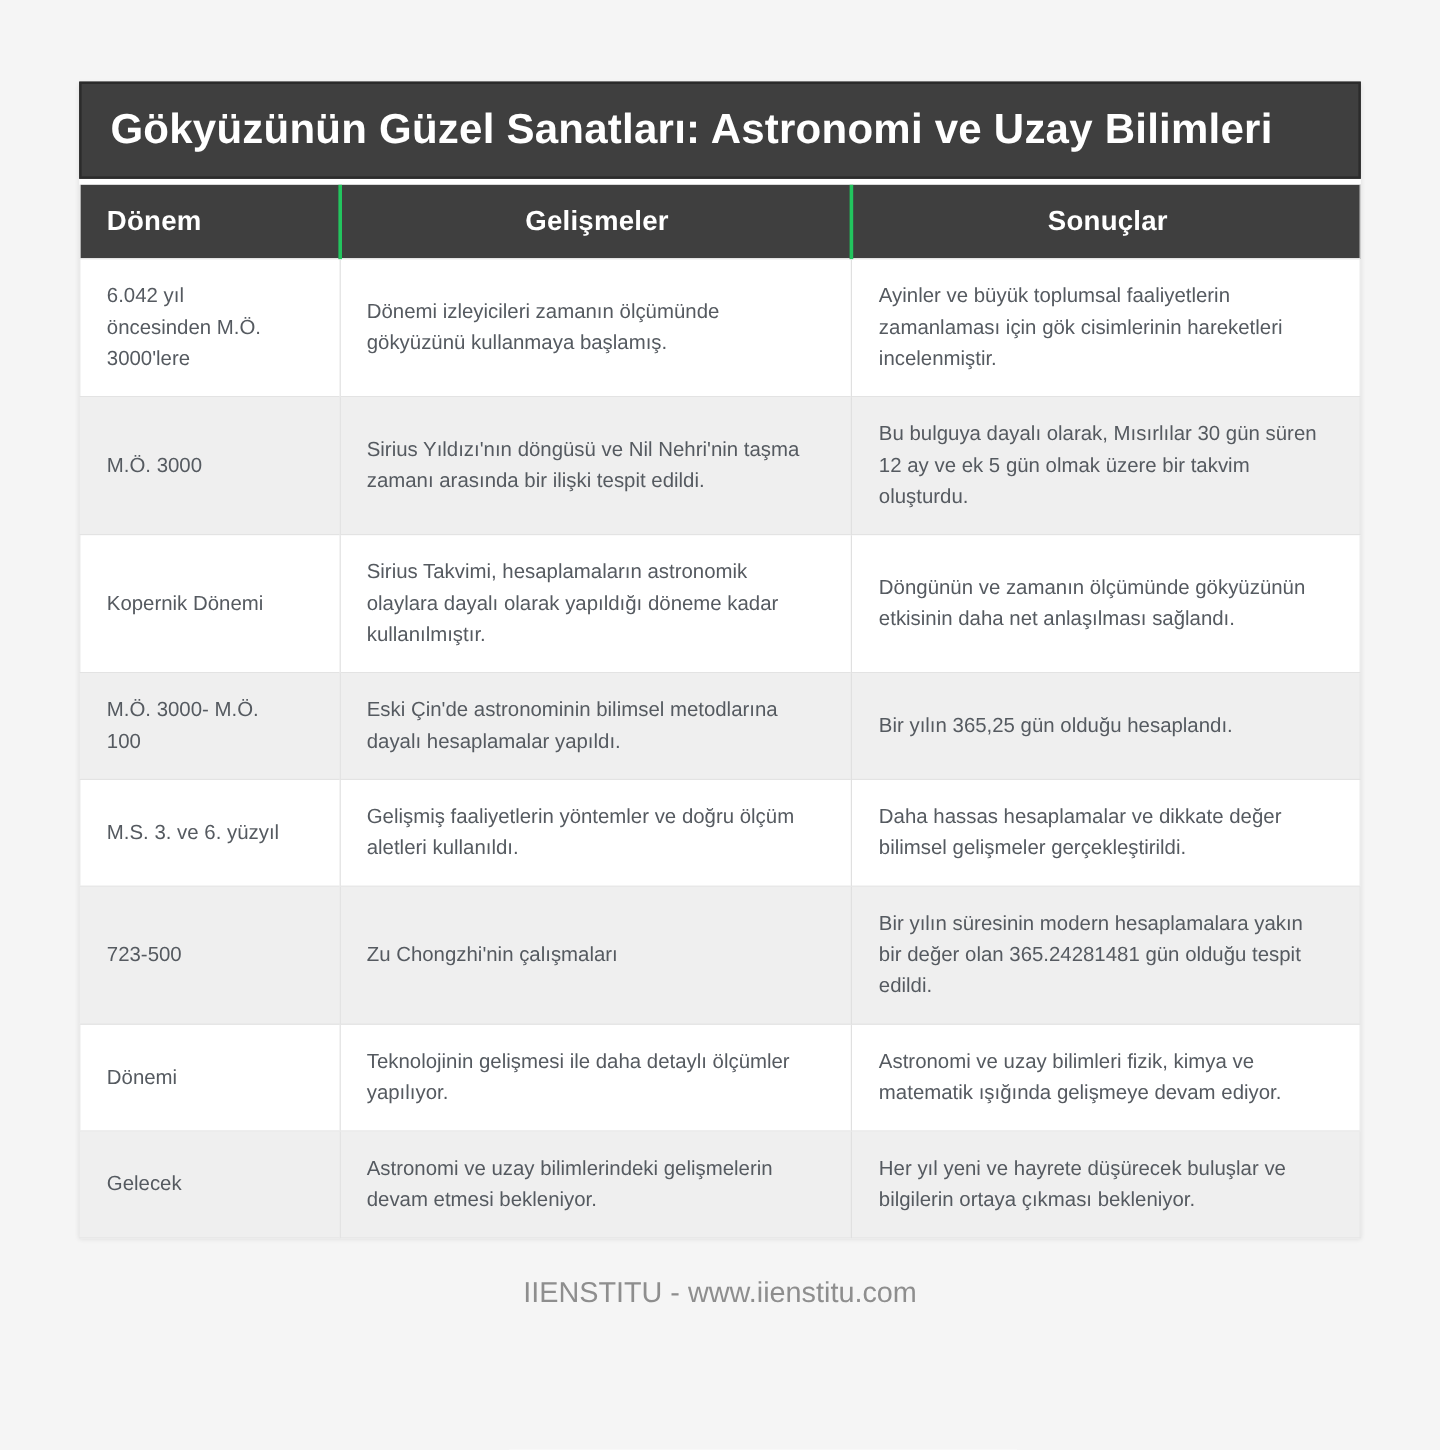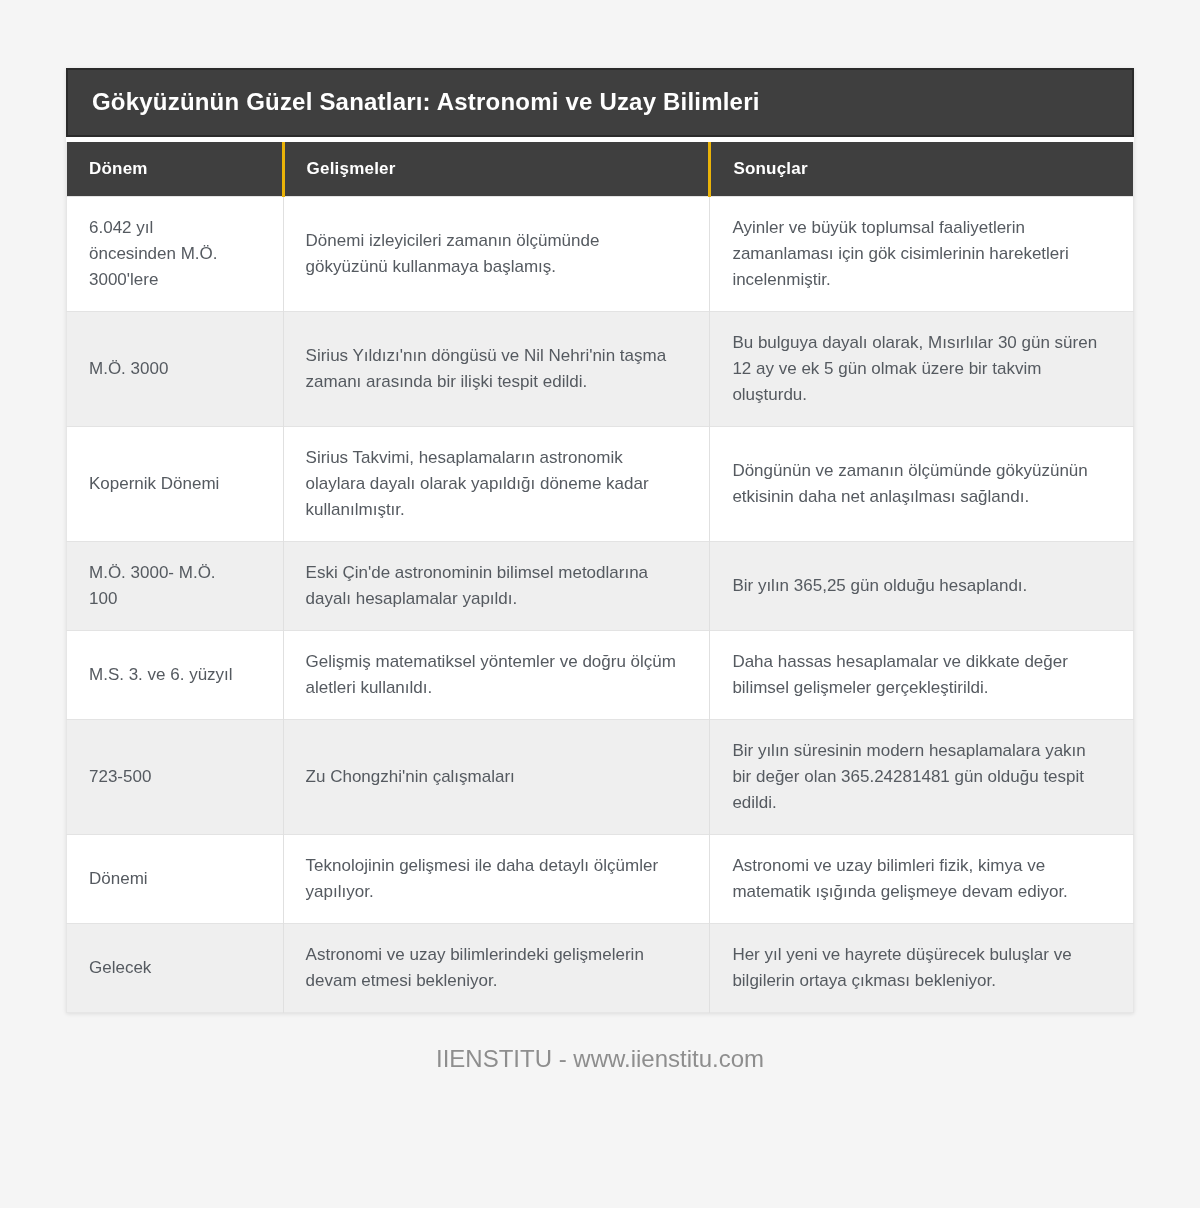--- a/index.html
+++ b/index.html
@@ -17,46 +17,46 @@
   .doc {
     width: 1068px;
     margin: 0 auto;
     background: #ffffff;
     box-shadow: 0 1px 4px rgba(0,0,0,0.10);
   }
   .title-bar {
     background: #3f3f3f;
     border: 2px solid #2b2b2b;
     color: #ffffff;
-    font-size: 24px;
+    font-size: 35px;
     font-weight: 700;
     padding: 18px 24px 19px 24px;
     letter-spacing: 0.2px;
   }
   table.main {
     width: 100%;
     border-collapse: collapse;
     table-layout: fixed;
     margin-top: 5px;
     border: 1px solid #e6e6e6;
     border-top: none;
   }
   col.c1 { width: 20.3%; }
   col.c2 { width: 40.0%; }
   col.c3 { width: 39.7%; }
   thead th {
     background: #3f3f3f;
     color: #ffffff;
-    font-size: 17px;
+    font-size: 23px;
     font-weight: 700;
     text-align: left;
     padding: 17px 20px 17px 22px;
     letter-spacing: 0.2px;
   }
-  thead th + th { border-left: 3px solid #eab308; }
+  thead th + th { border-left: 3px solid #22c55e; text-align: center; }
   tbody td {
     font-size: 17px;
     line-height: 26px;
     color: #555a60;
     vertical-align: middle;
     padding: 18px 26px 18px 22px;
     border-top: 1px solid #e3e3e3;
   }
   tbody td + td { border-left: 1px solid #e0e0e0; }
   tbody td.cell-donem { padding-right: 45px; }
@@ -106,21 +106,21 @@
           <td>Sirius Takvimi, hesaplamaların astronomik olaylara dayalı olarak yapıldığı döneme kadar kullanılmıştır.</td>
           <td>Döngünün ve zamanın ölçümünde gökyüzünün etkisinin daha net anlaşılması sağlandı.</td>
         </tr>
         <tr>
           <td class="cell-donem">M.Ö. 3000- M.Ö. 100</td>
           <td>Eski Çin'de astronominin bilimsel metodlarına dayalı hesaplamalar yapıldı.</td>
           <td>Bir yılın 365,25 gün olduğu hesaplandı.</td>
         </tr>
         <tr>
           <td class="cell-donem">M.S. 3. ve 6. yüzyıl</td>
-          <td>Gelişmiş matematiksel yöntemler ve doğru ölçüm aletleri kullanıldı.</td>
+          <td>Gelişmiş faaliyetlerin yöntemler ve doğru ölçüm aletleri kullanıldı.</td>
           <td>Daha hassas hesaplamalar ve dikkate değer bilimsel gelişmeler gerçekleştirildi.</td>
         </tr>
         <tr>
           <td class="cell-donem">723-500</td>
           <td>Zu Chongzhi'nin çalışmaları</td>
           <td>Bir yılın süresinin modern hesaplamalara yakın bir değer olan 365.24281481 gün olduğu tespit edildi.</td>
         </tr>
         <tr>
           <td class="cell-donem">Dönemi</td>
           <td>Teknolojinin gelişmesi ile daha detaylı ölçümler yapılıyor.</td>

